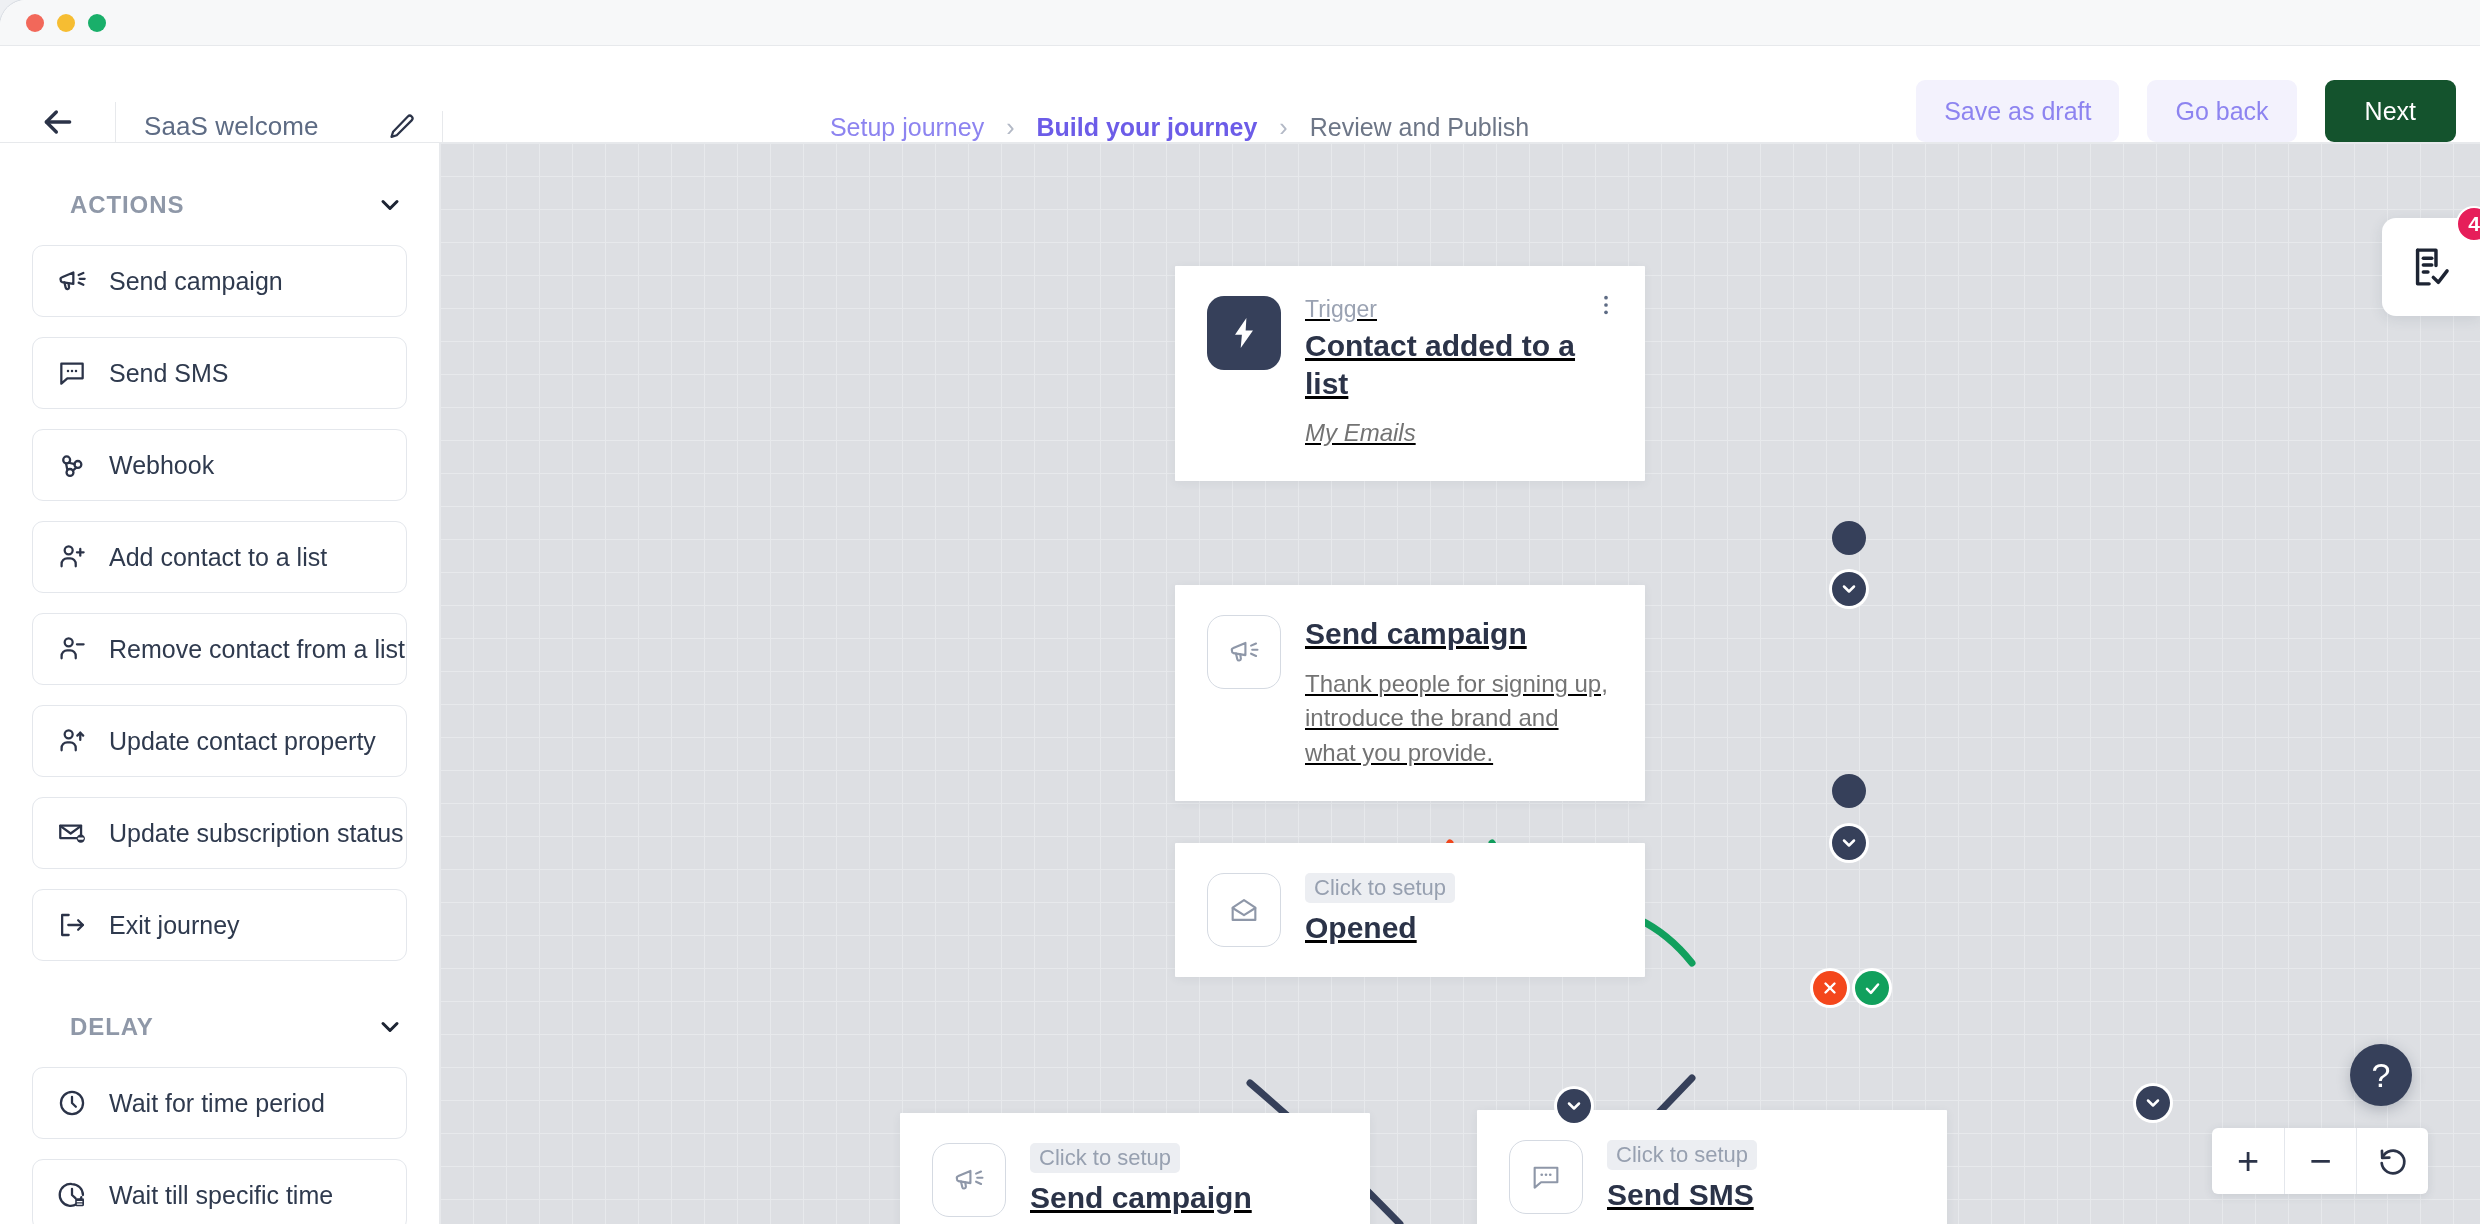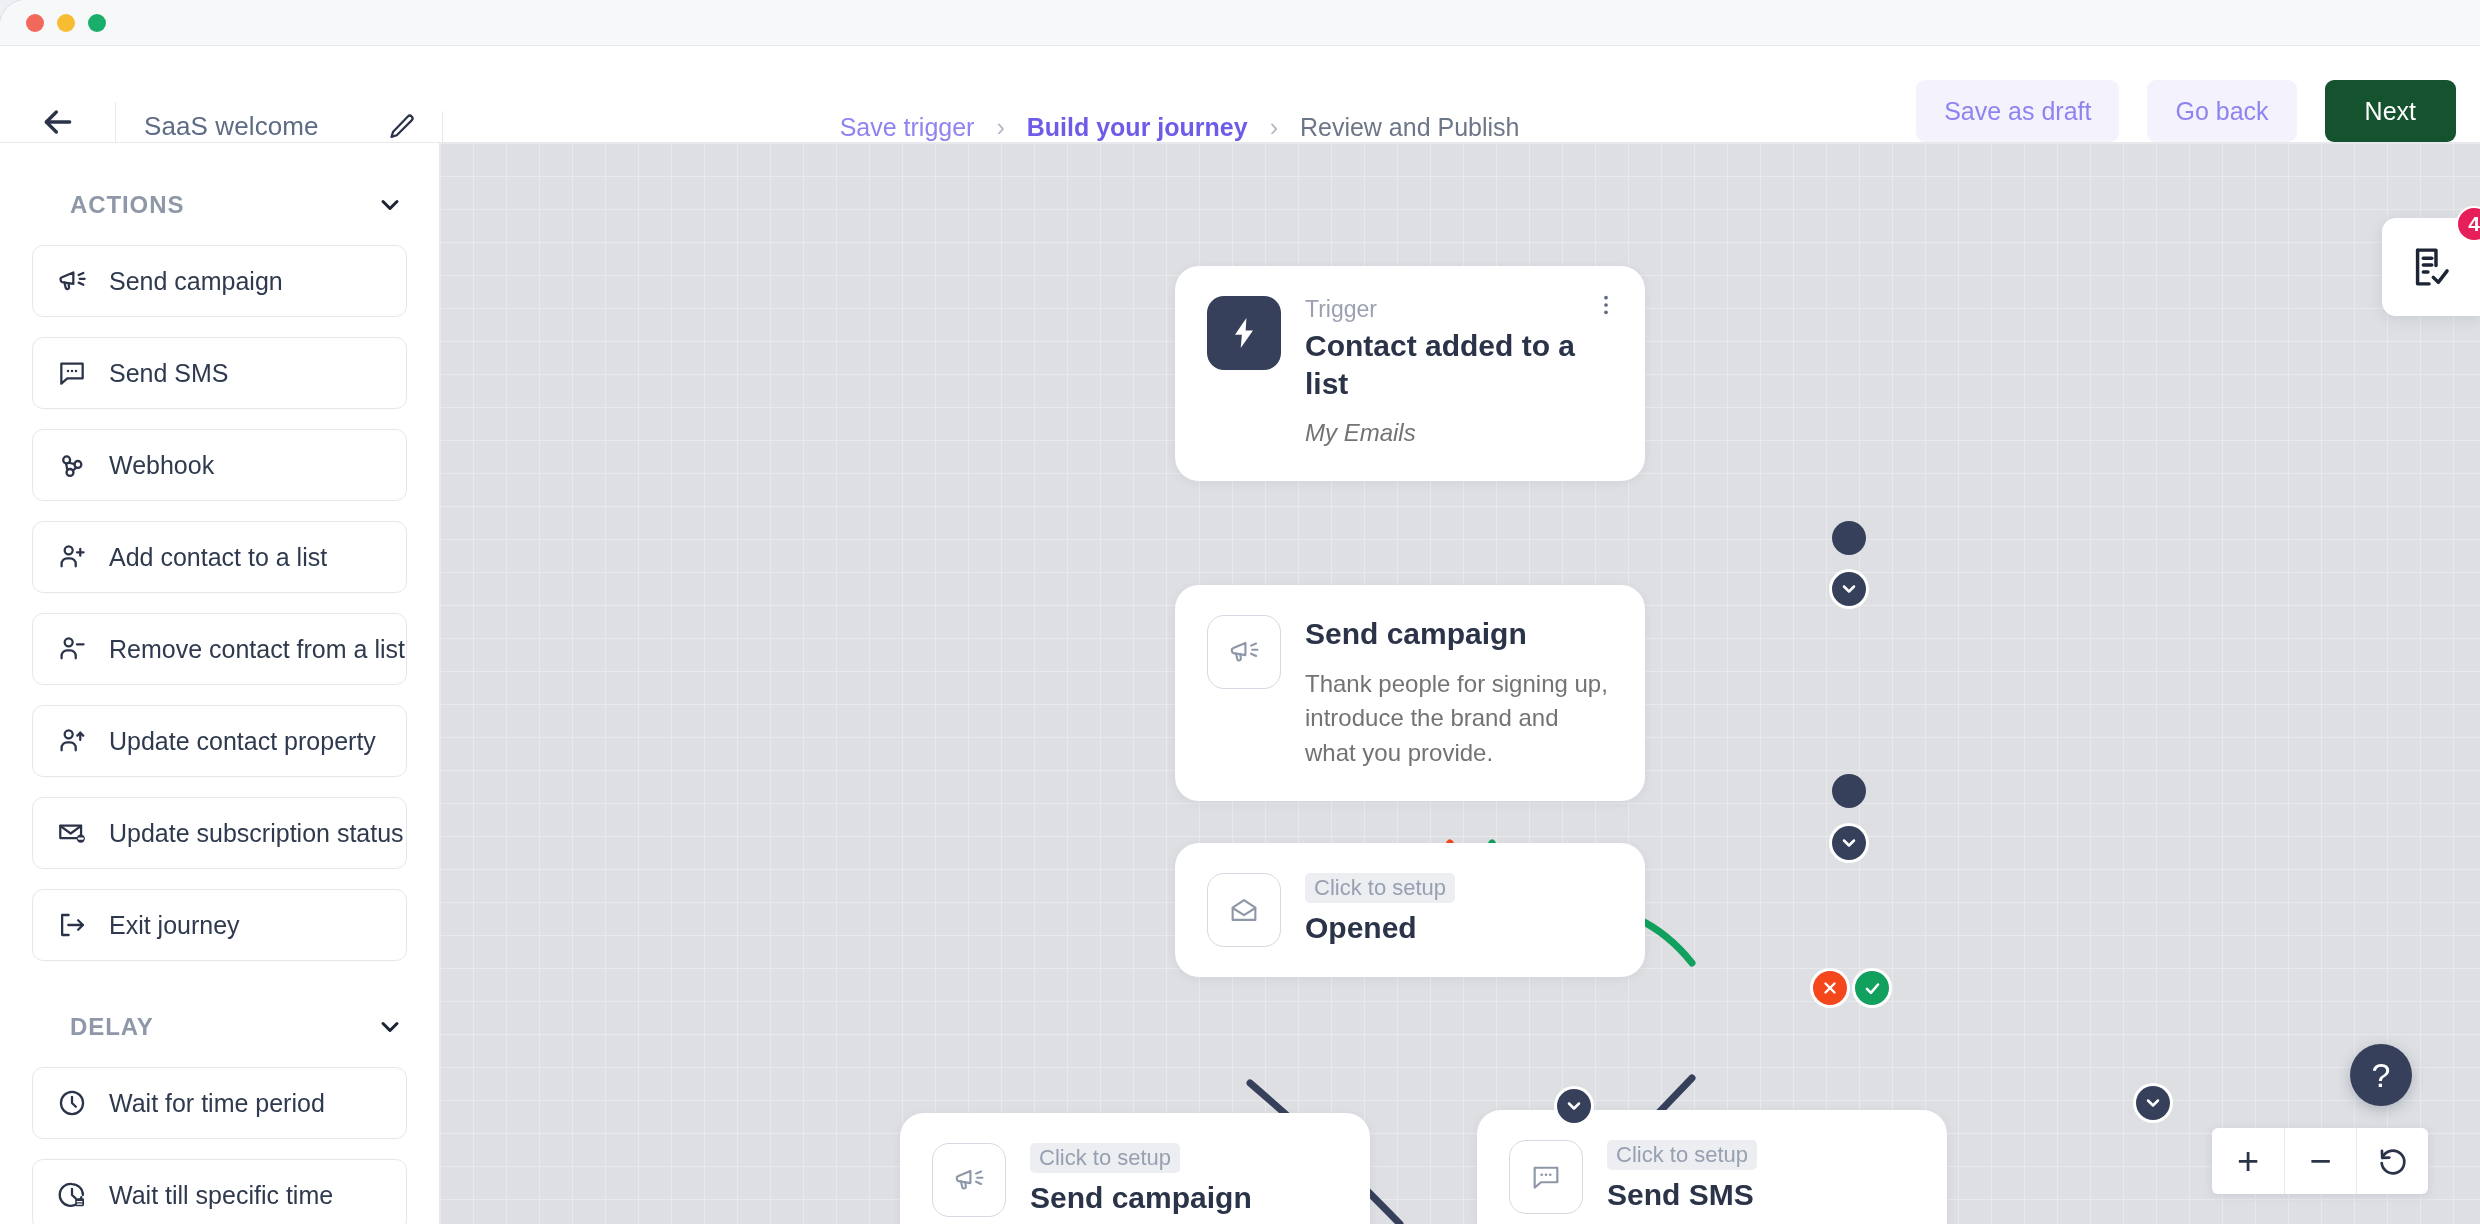--- a/index.html
+++ b/index.html
@@ -86,22 +86,23 @@
     flex: 1; position: relative; overflow: hidden;
     background-color: #dddfe3;
     background-image:
       linear-gradient(to right, #e7e9ec 1.5px, transparent 1.5px),
       linear-gradient(to bottom, #e7e9ec 1.5px, transparent 1.5px);
     background-size: 33px 33px;
   }
   .edges { position: absolute; inset: 0; width: 100%; height: 100%; }
 
   .node {
-    position: absolute; background: #fff; border-radius: 24px;
+    position: absolute; background: #fff; border-radius: 1px;
     box-shadow: 0 2px 10px rgba(60,70,90,.07);
+    text-decoration: underline;
   }
   .node-inner { display: flex; gap: 24px; padding: 30px 30px 30px 32px; }
   .node-icon-dark {
     width: 74px; height: 74px; border-radius: 17px; background: #36405a;
     display: flex; align-items: center; justify-content: center; flex: 0 0 74px;
   }
   .node-icon-light {
     width: 74px; height: 74px; border-radius: 17px; background: #fff;
     border: 1.5px solid #d5dae2;
     display: flex; align-items: center; justify-content: center; flex: 0 0 74px;
@@ -182,21 +183,21 @@
     </div>
 
     <div class="hdr-title">
       <span class="txt">SaaS welcome</span>
       <svg width="28" height="28" viewBox="0 0 24 24" fill="none" stroke="#2b3348" stroke-width="1.9" stroke-linecap="round" stroke-linejoin="round">
         <path d="M17 3a2.3 2.3 0 013.3 3.3L7.5 19.1 3 20.5l1.4-4.5z"></path>
       </svg>
     </div>
 
     <div class="hdr-mid">
-      <span class="crumb">Save trigger</span>
+      <span class="crumb">Setup journey</span>
       <span class="crumb-sep">›</span>
       <span class="crumb active">Build your journey</span>
       <span class="crumb-sep">›</span>
       <span class="crumb plain">Review and Publish</span>
     </div>
 
     <div class="hdr-actions">
       <div class="btn ghost">Save as draft</div>
       <div class="btn ghost">Go back</div>
       <div class="btn primary">Next</div>

